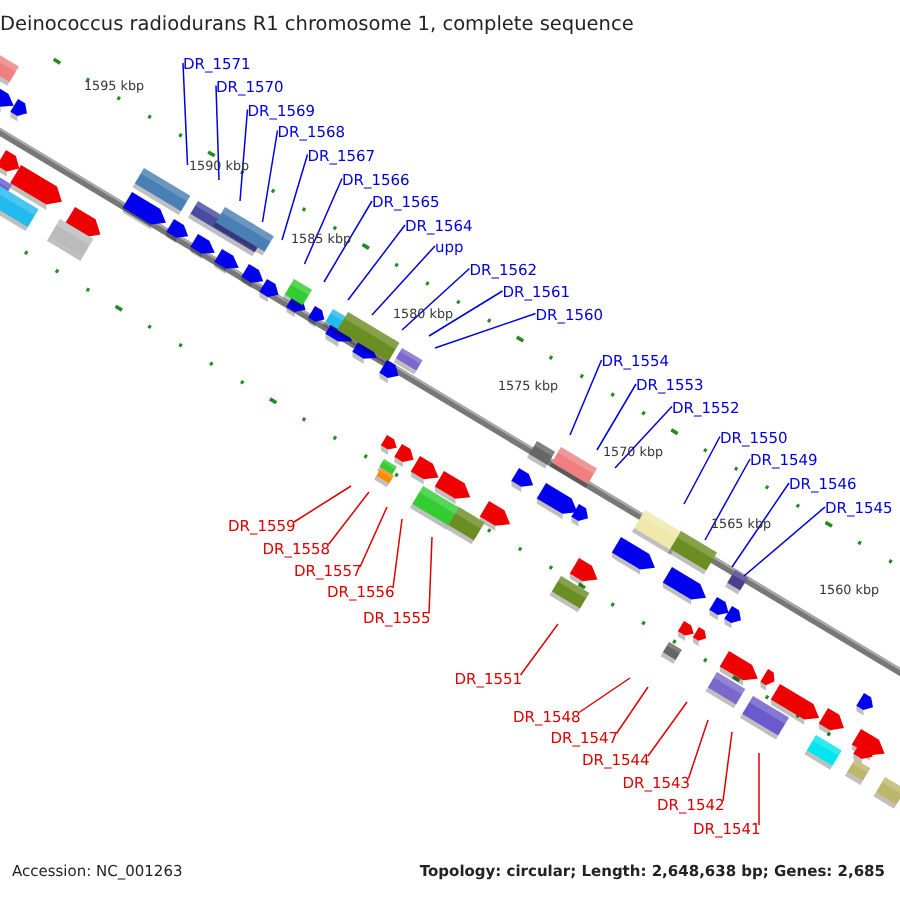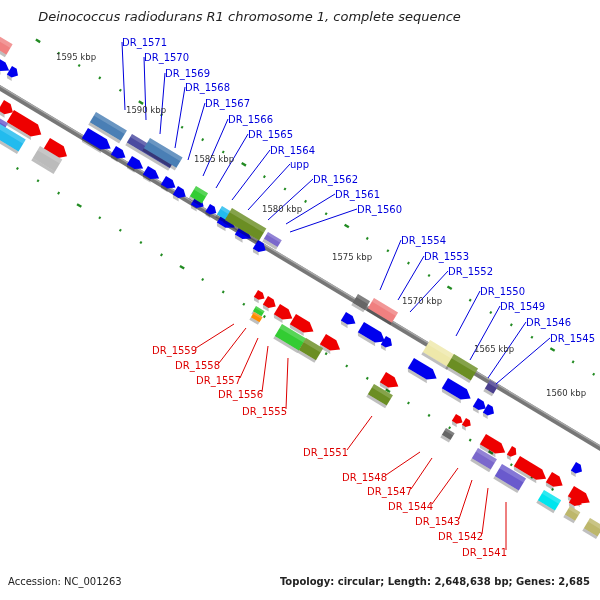--- a/index.html
+++ b/index.html
@@ -1,17 +1,17 @@
 <!DOCTYPE html>
 <html><head>
 <meta charset="utf-8">
 <style>
   html,body{margin:0;padding:0;background:#fff;}
   body{width:600px;height:600px;position:relative;overflow:hidden;font-family:"DejaVu Sans",sans-serif;}
-  #title{position:absolute;top:9px;left:0;width:499px;text-align:center;font-style:italic;font-size:13px;color:#222;}
+  #title{position:absolute;top:9px;left:0;width:499px;font-size:13px;color:#222;}
   #map{position:absolute;left:0;top:0;}
   .footer{position:absolute;top:576px;font-size:10px;color:#222;}
   #acc{left:8px;}
   #topo{right:10px;font-weight:bold;}
   .lbl{font-size:10px;font-family:"DejaVu Sans",sans-serif;}
   .kbp{font-size:8.5px;fill:#333;font-family:"DejaVu Sans",sans-serif;}
 </style>
 </head>
 <body>
 

